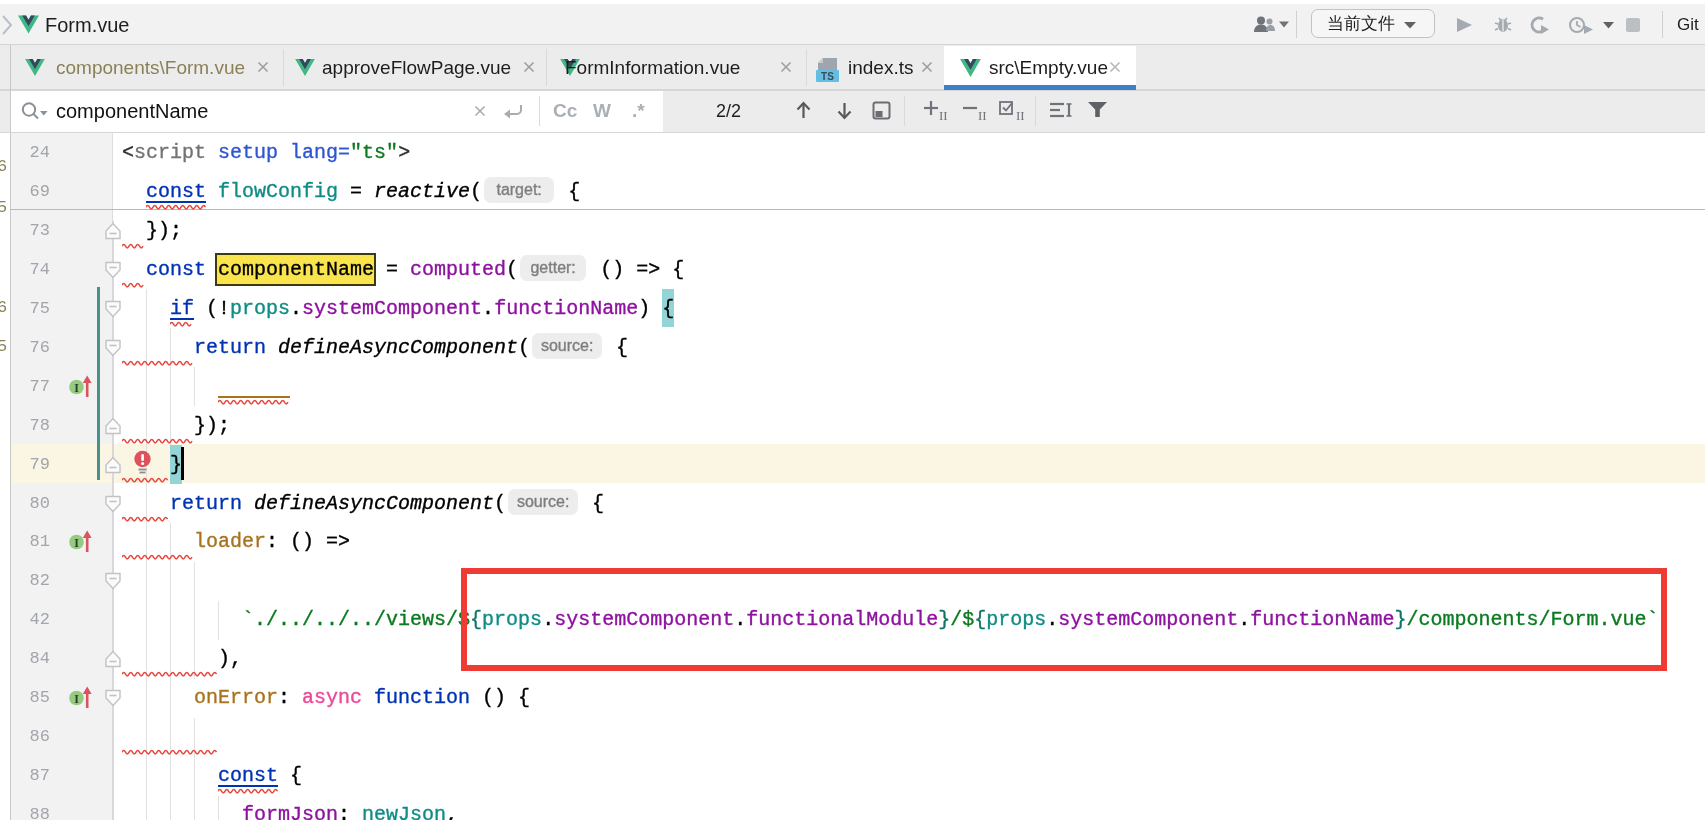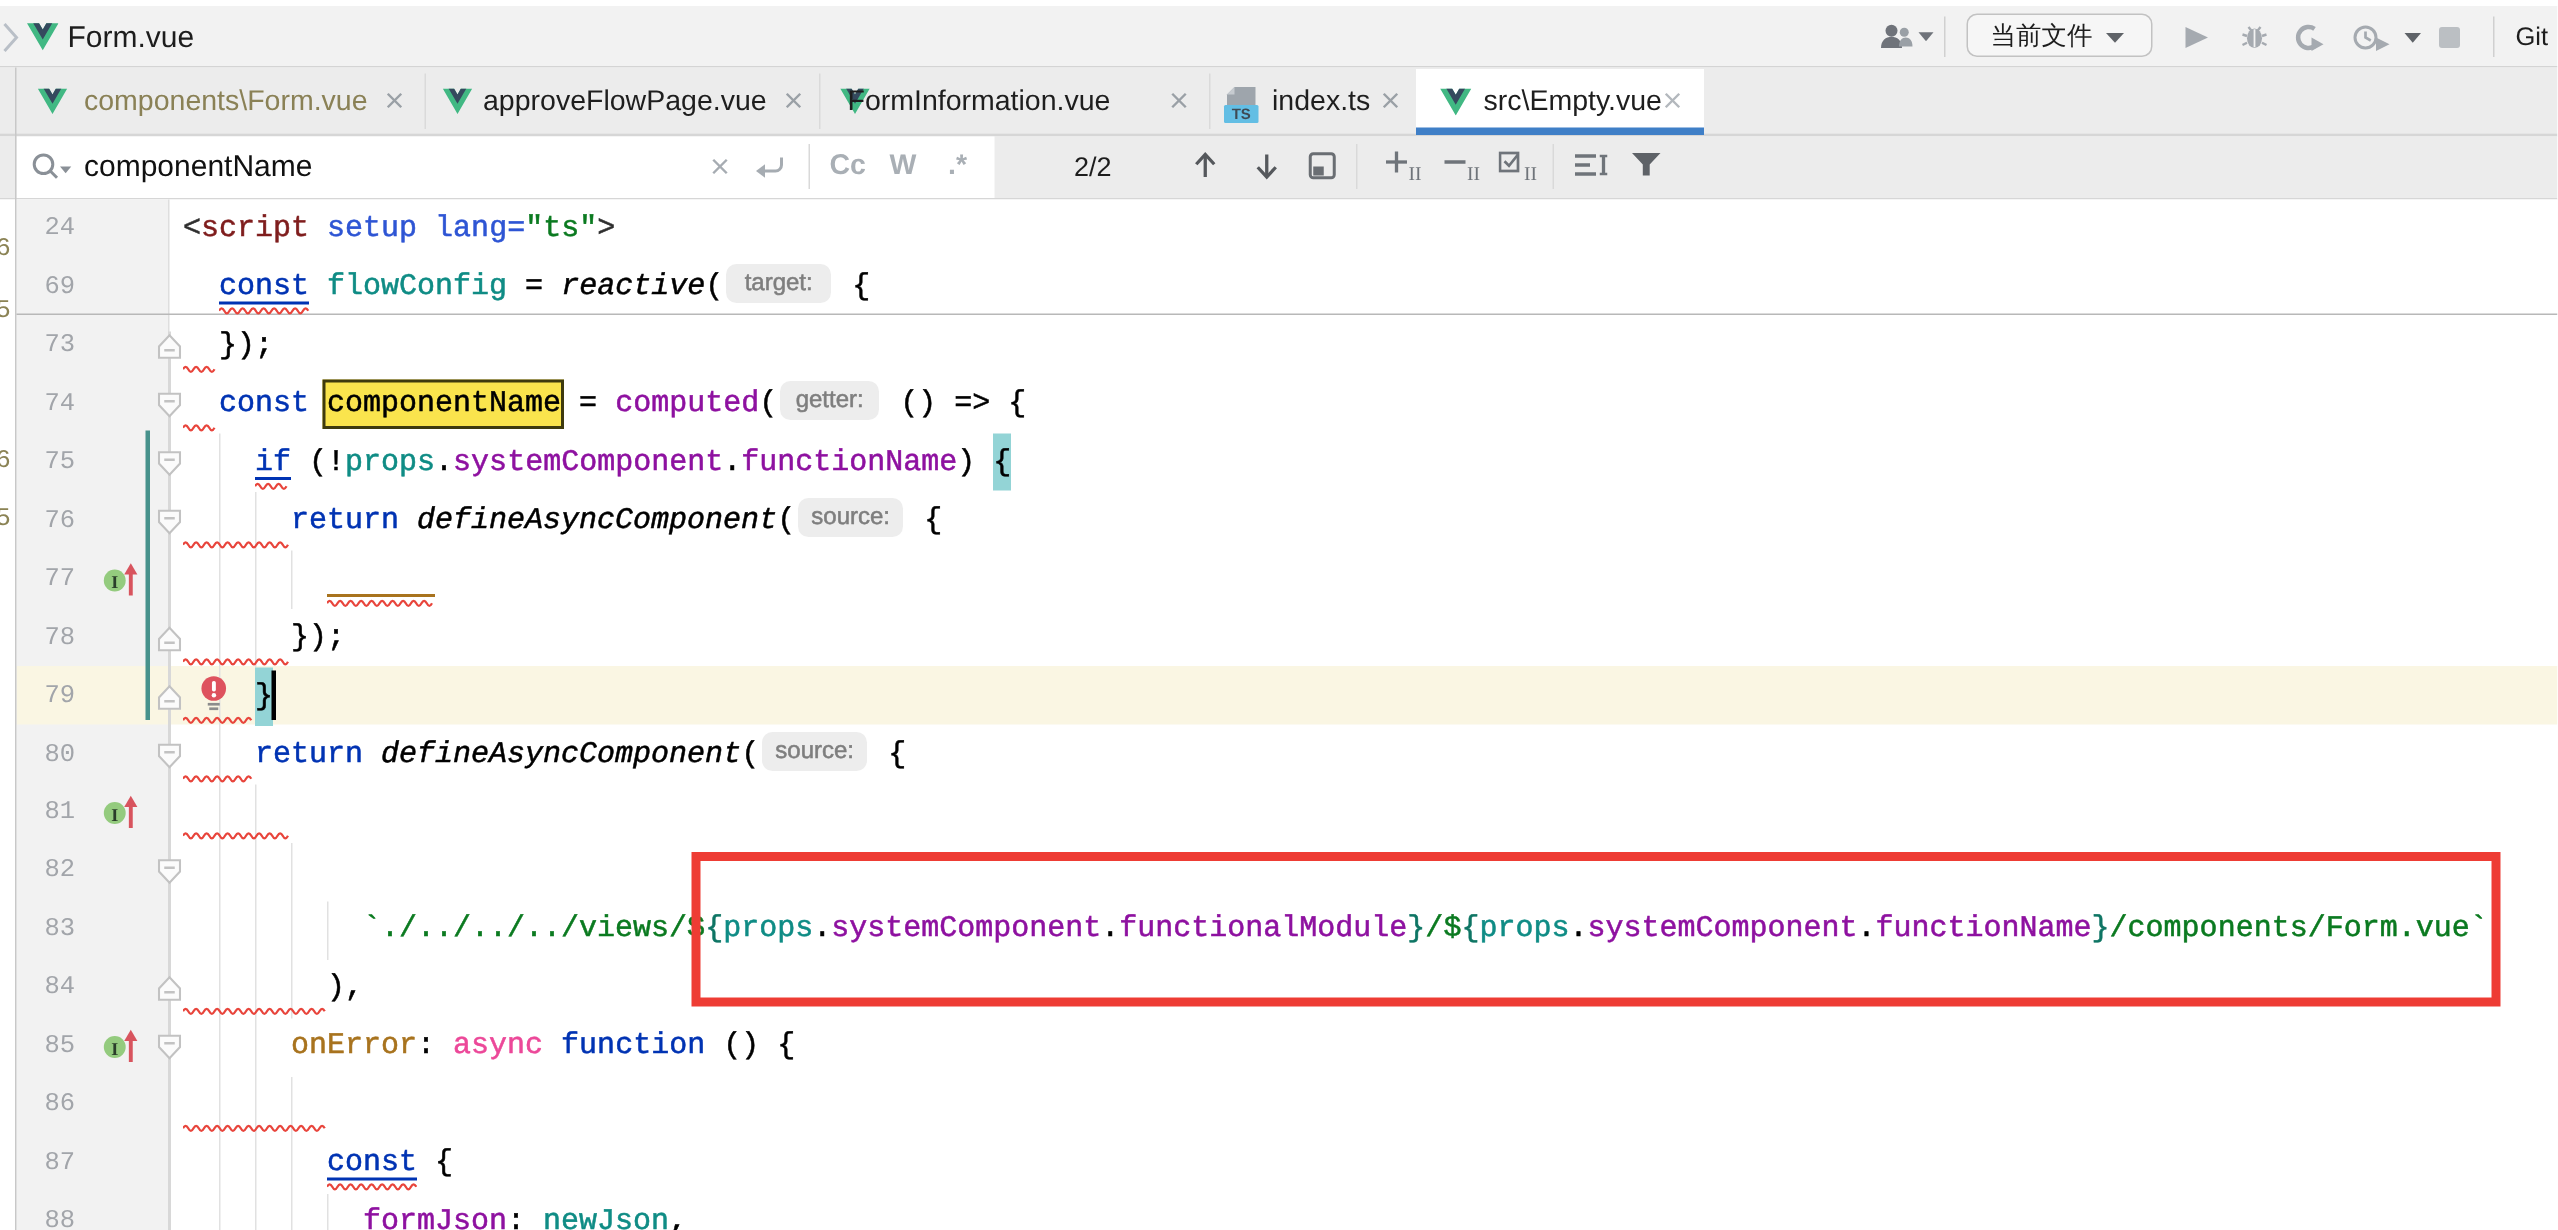--- a/index.html
+++ b/index.html
@@ -218,21 +218,21 @@
 <div class="ln" style="top:211px">73</div>
 <div class="ln" style="top:250px">74</div>
 <div class="ln" style="top:289px">75</div>
 <div class="ln" style="top:328px">76</div>
 <div class="ln" style="top:367px">77</div>
 <div class="ln" style="top:406px">78</div>
 <div class="ln" style="top:445px">79</div>
 <div class="ln" style="top:484px">80</div>
 <div class="ln" style="top:522px">81</div>
 <div class="ln" style="top:561px">82</div>
-<div class="ln" style="top:600px">83</div>
+<div class="ln" style="top:600px">42</div>
 <div class="ln" style="top:639px">84</div>
 <div class="ln" style="top:678px">85</div>
 <div class="ln" style="top:717px">86</div>
 <div class="ln" style="top:756px">87</div>
 <div class="ln" style="top:795px">88</div>
 <div class="a" style="left:-3px;top:158px;font:17px/18px 'Liberation Mono',monospace;color:#8b8355">6</div>
 <div class="a" style="left:-3px;top:199px;font:17px/18px 'Liberation Mono',monospace;color:#8b8355">5</div>
 <div class="a" style="left:-3px;top:299px;font:17px/18px 'Liberation Mono',monospace;color:#8b8355">6</div>
 <div class="a" style="left:-3px;top:338px;font:17px/18px 'Liberation Mono',monospace;color:#8b8355">5</div>
 <svg class="a" style="left:105px;top:260.5px" width="16" height="18" viewBox="0 0 16 18">
@@ -286,29 +286,30 @@
 <text x="12.5" y="21" font-family="Liberation Serif" font-weight="bold" font-size="12" fill="#2a3d2a" text-anchor="middle">I</text>
 <line x1="23.2" y1="26" x2="23.2" y2="9" stroke="#d8545e" stroke-width="2.6"></line>
 <polygon points="18.8,12 23.2,4.5 27.6,12" fill="#d8545e"></polygon>
     </svg>
 <svg class="a" style="left:64px;top:682px" width="30" height="32" viewBox="0 0 30 32">
 <circle cx="12.5" cy="16" r="7.3" fill="#94cb7e"></circle>
 <text x="12.5" y="21" font-family="Liberation Serif" font-weight="bold" font-size="12" fill="#2a3d2a" text-anchor="middle">I</text>
 <line x1="23.2" y1="26" x2="23.2" y2="9" stroke="#d8545e" stroke-width="2.6"></line>
 <polygon points="18.8,12 23.2,4.5 27.6,12" fill="#d8545e"></polygon>
     </svg>
-<div class="cl" style="top:133px"><span style="color:#2e2e2e;">&lt;</span><span style="color:#7f1d1d;margin-top:20px;">script</span><span> </span><span style="color:#2e55d4;">setup</span><span> </span><span style="color:#2e55d4;">lang</span><span style="color:#2e55d4;">=</span><span style="color:#0b7a20;">"ts"</span><span style="color:#2e2e2e;">&gt;</span></div>
+<div class="cl" style="top:133px"><span style="color:#2e2e2e;">&lt;</span><span style="color:#737373;margin-top:20px;">script</span><span> </span><span style="color:#2e55d4;">setup</span><span> </span><span style="color:#2e55d4;">lang</span><span style="color:#2e55d4;">=</span><span style="color:#0b7a20;">"ts"</span><span style="color:#2e2e2e;">&gt;</span></div>
 <div class="cl" style="top:172px"><span>  </span><span style="color:#0033b3;">const</span><span> </span><span style="color:#0f8c85;">flowConfig</span><span> = </span><span class="it" style="color:#000000;">reactive</span><span>(</span><span class="pill" style="width:70px">target:</span><span> {</span></div>
 <div class="cl" style="top:211px"><span>  });</span></div>
 <div class="cl" style="top:250px"><span>  </span><span style="color:#0033b3;">const</span><span> </span><span style="color:#000;">componentName</span><span> = </span><span style="color:#8e11a0;">computed</span><span>(</span><span class="pill" style="width:66px">getter:</span><span> () =&gt; {</span></div>
 <div class="cl" style="top:289px"><span>    </span><span style="color:#0033b3;">if</span><span> (!</span><span style="color:#0f8c85;">props</span><span>.</span><span style="color:#8e11a0;">systemComponent</span><span>.</span><span style="color:#8e11a0;">functionName</span><span>) {</span></div>
 <div class="cl" style="top:328px"><span>      </span><span style="color:#0033b3;">return</span><span> </span><span class="it" style="color:#000000;">defineAsyncComponent</span><span>(</span><span class="pill" style="width:70px">source:</span><span> {</span></div>
 <div class="cl" style="top:406px"><span>      });</span></div>
 <div class="cl" style="top:445px"><span>    }</span></div>
 <div class="cl" style="top:484px"><span>    </span><span style="color:#0033b3;">return</span><span> </span><span class="it" style="color:#000000;">defineAsyncComponent</span><span>(</span><span class="pill" style="width:70px">source:</span><span> {</span></div>
+<div class="cl" style="top:522px"><span>      </span><span style="color:#a8731e;">loader</span><span>: () =&gt;</span></div>
 <div class="cl" style="top:600px"><span>          </span><span style="color:#0b7a20;">`./../../../views/</span><span style="color:#0b7a20;">$</span><span style="color:#0e7564;">{</span><span style="color:#0f8c85;">props</span><span>.</span><span style="color:#8e11a0;">systemComponent</span><span>.</span><span style="color:#8e11a0;">functionalModule</span><span style="color:#0e7564;">}</span><span style="color:#0b7a20;">/</span><span style="color:#0b7a20;">$</span><span style="color:#0e7564;">{</span><span style="color:#0f8c85;">props</span><span>.</span><span style="color:#8e11a0;">systemComponent</span><span>.</span><span style="color:#8e11a0;">functionName</span><span style="color:#0e7564;">}</span><span style="color:#0b7a20;">/components/Form.vue`</span></div>
 <div class="cl" style="top:639px"><span>        ),</span></div>
 <div class="cl" style="top:678px"><span>      </span><span style="color:#a8731e;">onError</span><span>: </span><span style="color:#ec4899;">async</span><span> </span><span style="color:#0033b3;">function</span><span> () {</span></div>
 <div class="cl" style="top:756px"><span>        </span><span style="color:#0033b3;">const</span><span> {</span></div>
 <div class="cl" style="top:795px"><span>          </span><span style="color:#8e11a0;">formJson</span><span>: </span><span style="color:#0f8c85;">newJson</span><span>,</span></div>
 <div class="a" style="left:146px;top:201px;width:60px;height:1.5px;background:#0033b3"></div>
 <div class="a" style="left:170px;top:318px;width:24px;height:1.5px;background:#0033b3"></div>
 <div class="a" style="left:218px;top:396px;width:72px;height:1.5px;background:#a8731e"></div>
 <div class="a" style="left:218px;top:785px;width:60px;height:1.5px;background:#0033b3"></div>
 <svg class="a" style="left:146px;top:202.5px" width="62" height="7" viewBox="0 0 62 7">

